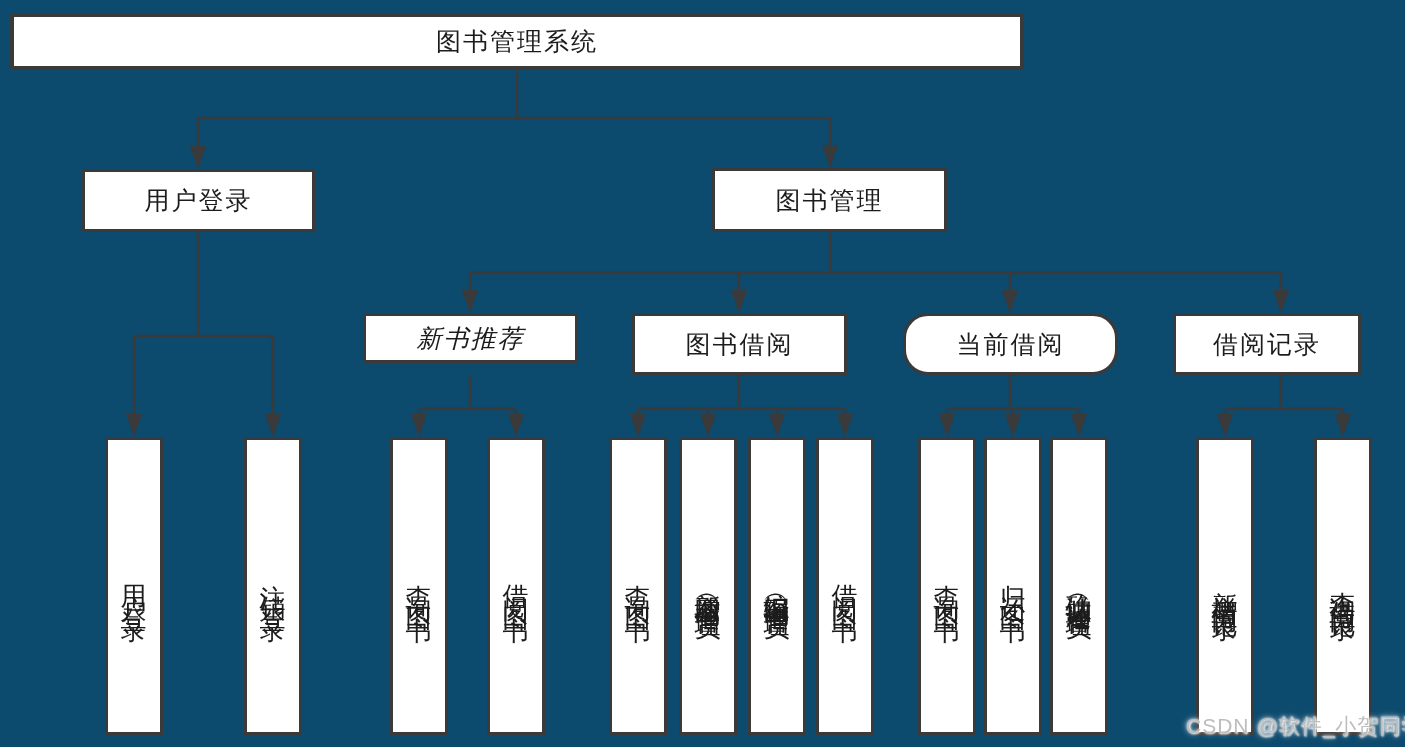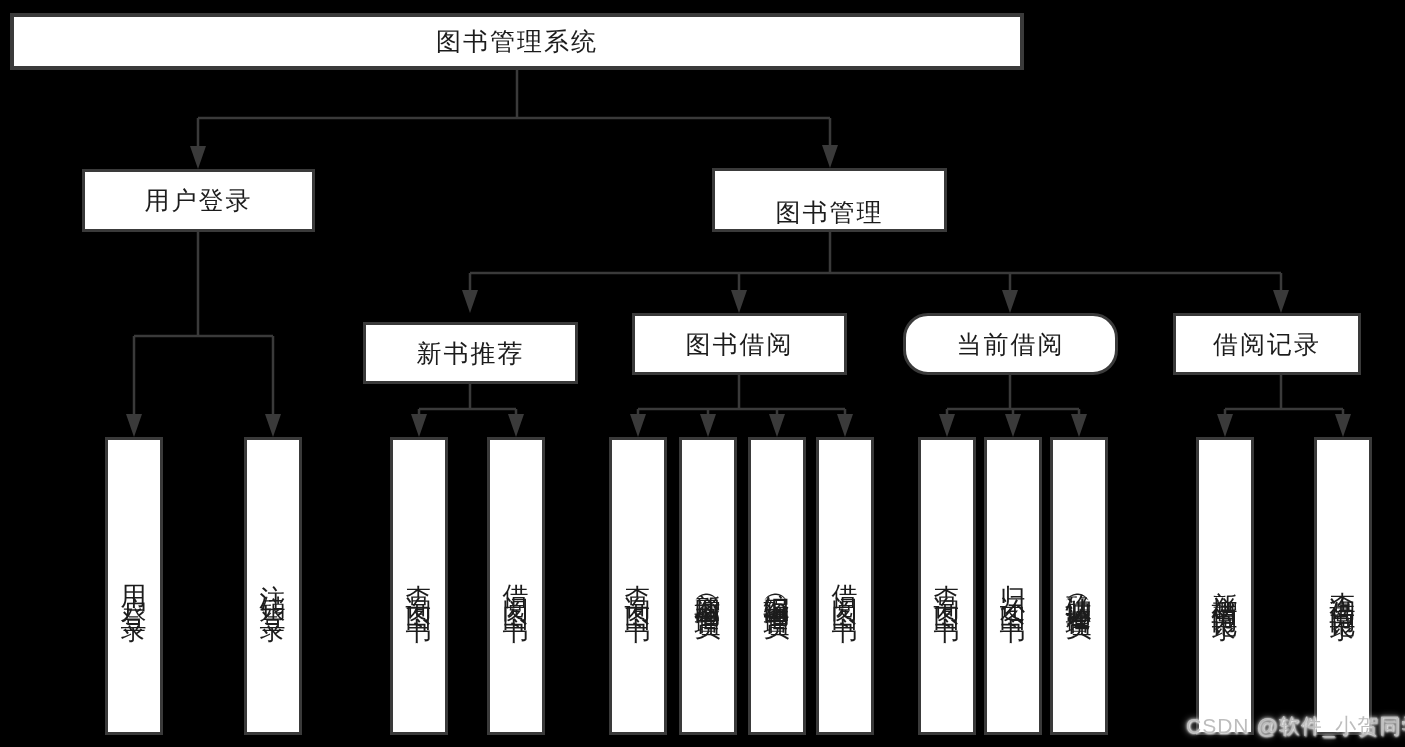--- a/index.html
+++ b/index.html
@@ -5,21 +5,21 @@
   * { margin: 0; padding: 0; box-sizing: border-box; }
   html, body { background: #ffffff; }
   body {
     font-family: "Liberation Sans", "DejaVu Sans", sans-serif;
     color: #1c1c1c;
   }
   .canvas {
     position: relative;
     width: 1405px;
     height: 747px;
-    background: #000000;
+    background: #0c4a6e;
     overflow: hidden;
   }
   .connectors {
     position: absolute;
     left: 0; top: 0;
     width: 1405px; height: 747px;
   }
   .node {
     position: absolute;
     background: #ffffff;
@@ -97,25 +97,25 @@
     </g>
   </svg>
 
   <div class="node h-node root-node" style="left:10px; top:13px; width:1014px; height:57px;">
     <span>图书管理系统</span>
   </div>
 
   <div class="node h-node" style="left:82px; top:169px; width:233px; height:63px;">
     <span>用户登录</span>
   </div>
-  <div class="node h-node" style="left:712px; top:168px; width:235px; height:64px;align-items:flex-end;">
+  <div class="node h-node" style="left:712px; top:168px; width:235px; height:64px;">
     <span>图书管理</span>
   </div>
 
-  <div class="node h-node" style="left:363px; top:322px; width:215px; height:62px;">
+  <div class="node h-node" style="left:363px; top:313px; width:215px; height:50px;font-style:italic;">
     <span>新书推荐</span>
   </div>
   <div class="node h-node" style="left:632px; top:313px; width:215px; height:62px;text-align:right;">
     <span>图书借阅</span>
   </div>
   <div class="node h-node" style="left:903px; top:313px; width:215px; height:62px;border-radius:25px;">
     <span>当前借阅</span>
   </div>
   <div class="node h-node" style="left:1173px; top:313px; width:188px; height:62px;">
     <span>借阅记录</span>

